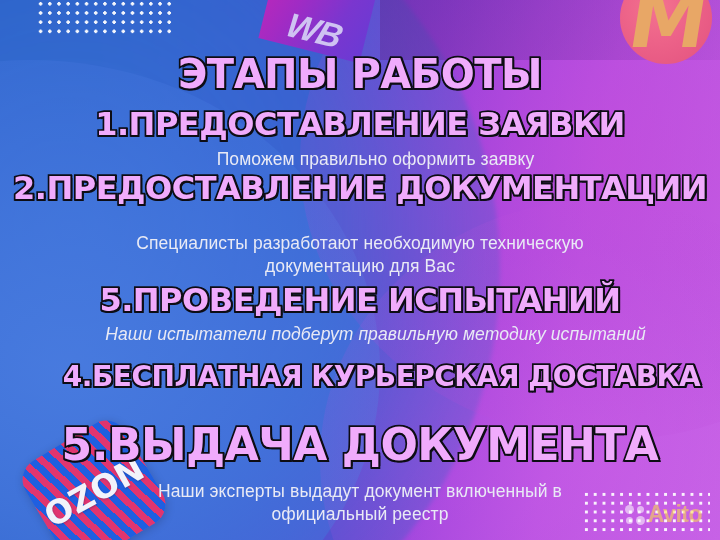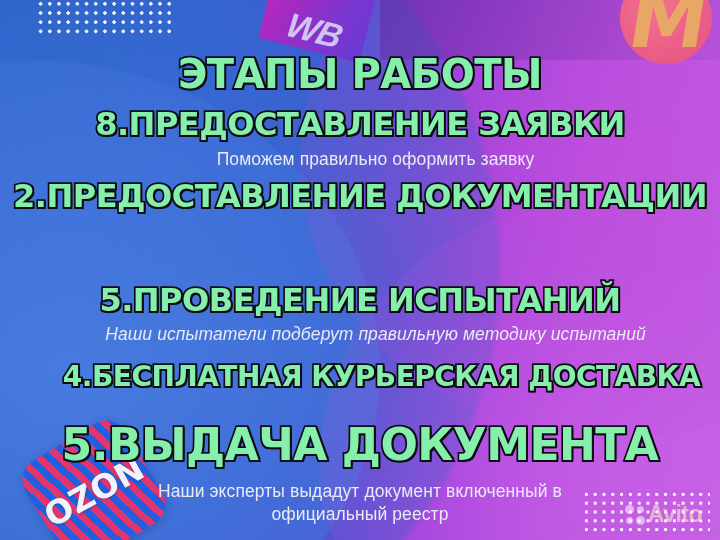--- a/index.html
+++ b/index.html
@@ -211,37 +211,37 @@
     background: #ffffff;
     display: block;
   }
   .logo-avito .av-dots i:nth-child(1){ left:0;  top:0;  width:9px; height:9px; }
   .logo-avito .av-dots i:nth-child(2){ left:12px;top:1px;width:7px; height:7px; }
   .logo-avito .av-dots i:nth-child(3){ left:1px; top:12px;width:7px;height:7px; }
   .logo-avito .av-dots i:nth-child(4){ left:11px;top:11px;width:9px;height:9px; }
   .logo-avito .av-word {
     font-size: 23px;
     font-weight: 700;
-    color: #fef9c3;
+    color: #fde047;
     letter-spacing: -0.5px;
     line-height: 1;
   }
 
   
   .content {
     position: absolute;
     inset: 0;
     text-align: center;
   }
   .headline {
     position: absolute;
     left: 0;
     right: 0;
     font-weight: 800;
-    color: #86efac;
+    color: #f0abfc;
     font-family: "DejaVu Sans", sans-serif;
     letter-spacing: -0.5px;
     line-height: 1;
     white-space: nowrap;
     -webkit-text-stroke: 3.4px #0d0d14;
     paint-order: stroke fill;
     text-shadow:
       2px 2px 0 #0d0d14,
       -1px 2px 0 #0d0d14,
       2px -1px 0 #0d0d14;
@@ -256,21 +256,21 @@
     line-height: 23px;
     letter-spacing: 0.1px;
     white-space: nowrap;
     padding-left: 31px;
   }
   .sub.two-line { white-space: normal; }
 
   .t-title    { top: 54px;  font-size: 40px; }
   .t-step1    { top: 108px; font-size: 32px; }
   .s-step1    { top: 148px; }
-  .t-step2    { top: 180px; font-size: 32px; }
+  .t-step2    { top: 172px; font-size: 32px; }
   .s-step2    { top: 232px; }
   .t-step3    { top: 284px; font-size: 32px; }
   .s-step3    { top: 323px; font-style: italic; }
   .t-step4    { top: 363px; font-size: 28px; padding-left: 43px; }
   .s-step4    { top: 403px; }
   .t-step5    { top: 423px; font-size: 44px; }
   .s-step5    { top: 480px; }
 </style>
 </head>
 <body>
@@ -306,24 +306,25 @@
         <i></i>
         <i></i>
       </span>
     <span class="av-word">Avito</span>
   </div>
 
   <div class="content">
 
     <div class="headline t-title">ЭТАПЫ РАБОТЫ</div>
 
-    <div class="headline t-step1">8.ПРЕДОСТАВЛЕНИЕ ЗАЯВКИ</div>
+    <div class="headline t-step1">1.ПРЕДОСТАВЛЕНИЕ ЗАЯВКИ</div>
     <div class="sub s-step1">Поможем правильно оформить заявку</div>
 
     <div class="headline t-step2">2.ПРЕДОСТАВЛЕНИЕ  ДОКУМЕНТАЦИИ</div>
+    <div class="sub s-step2 two-line" style="padding:0 85px;">Специалисты разработают необходимую техническую документацию для Вас</div>
 
     <div class="headline t-step3">5.ПРОВЕДЕНИЕ ИСПЫТАНИЙ</div>
     <div class="sub s-step3">Наши испытатели подберут правильную методику испытаний</div>
 
     <div class="headline t-step4">4.БЕСПЛАТНАЯ КУРЬЕРСКАЯ ДОСТАВКА</div>
 
     <div class="headline t-step5">5.ВЫДАЧА ДОКУМЕНТА</div>
     <div class="sub s-step5 two-line" style="padding:0 111px;">Наши эксперты выдадут документ включенный в официальный реестр</div>
 
   </div>

